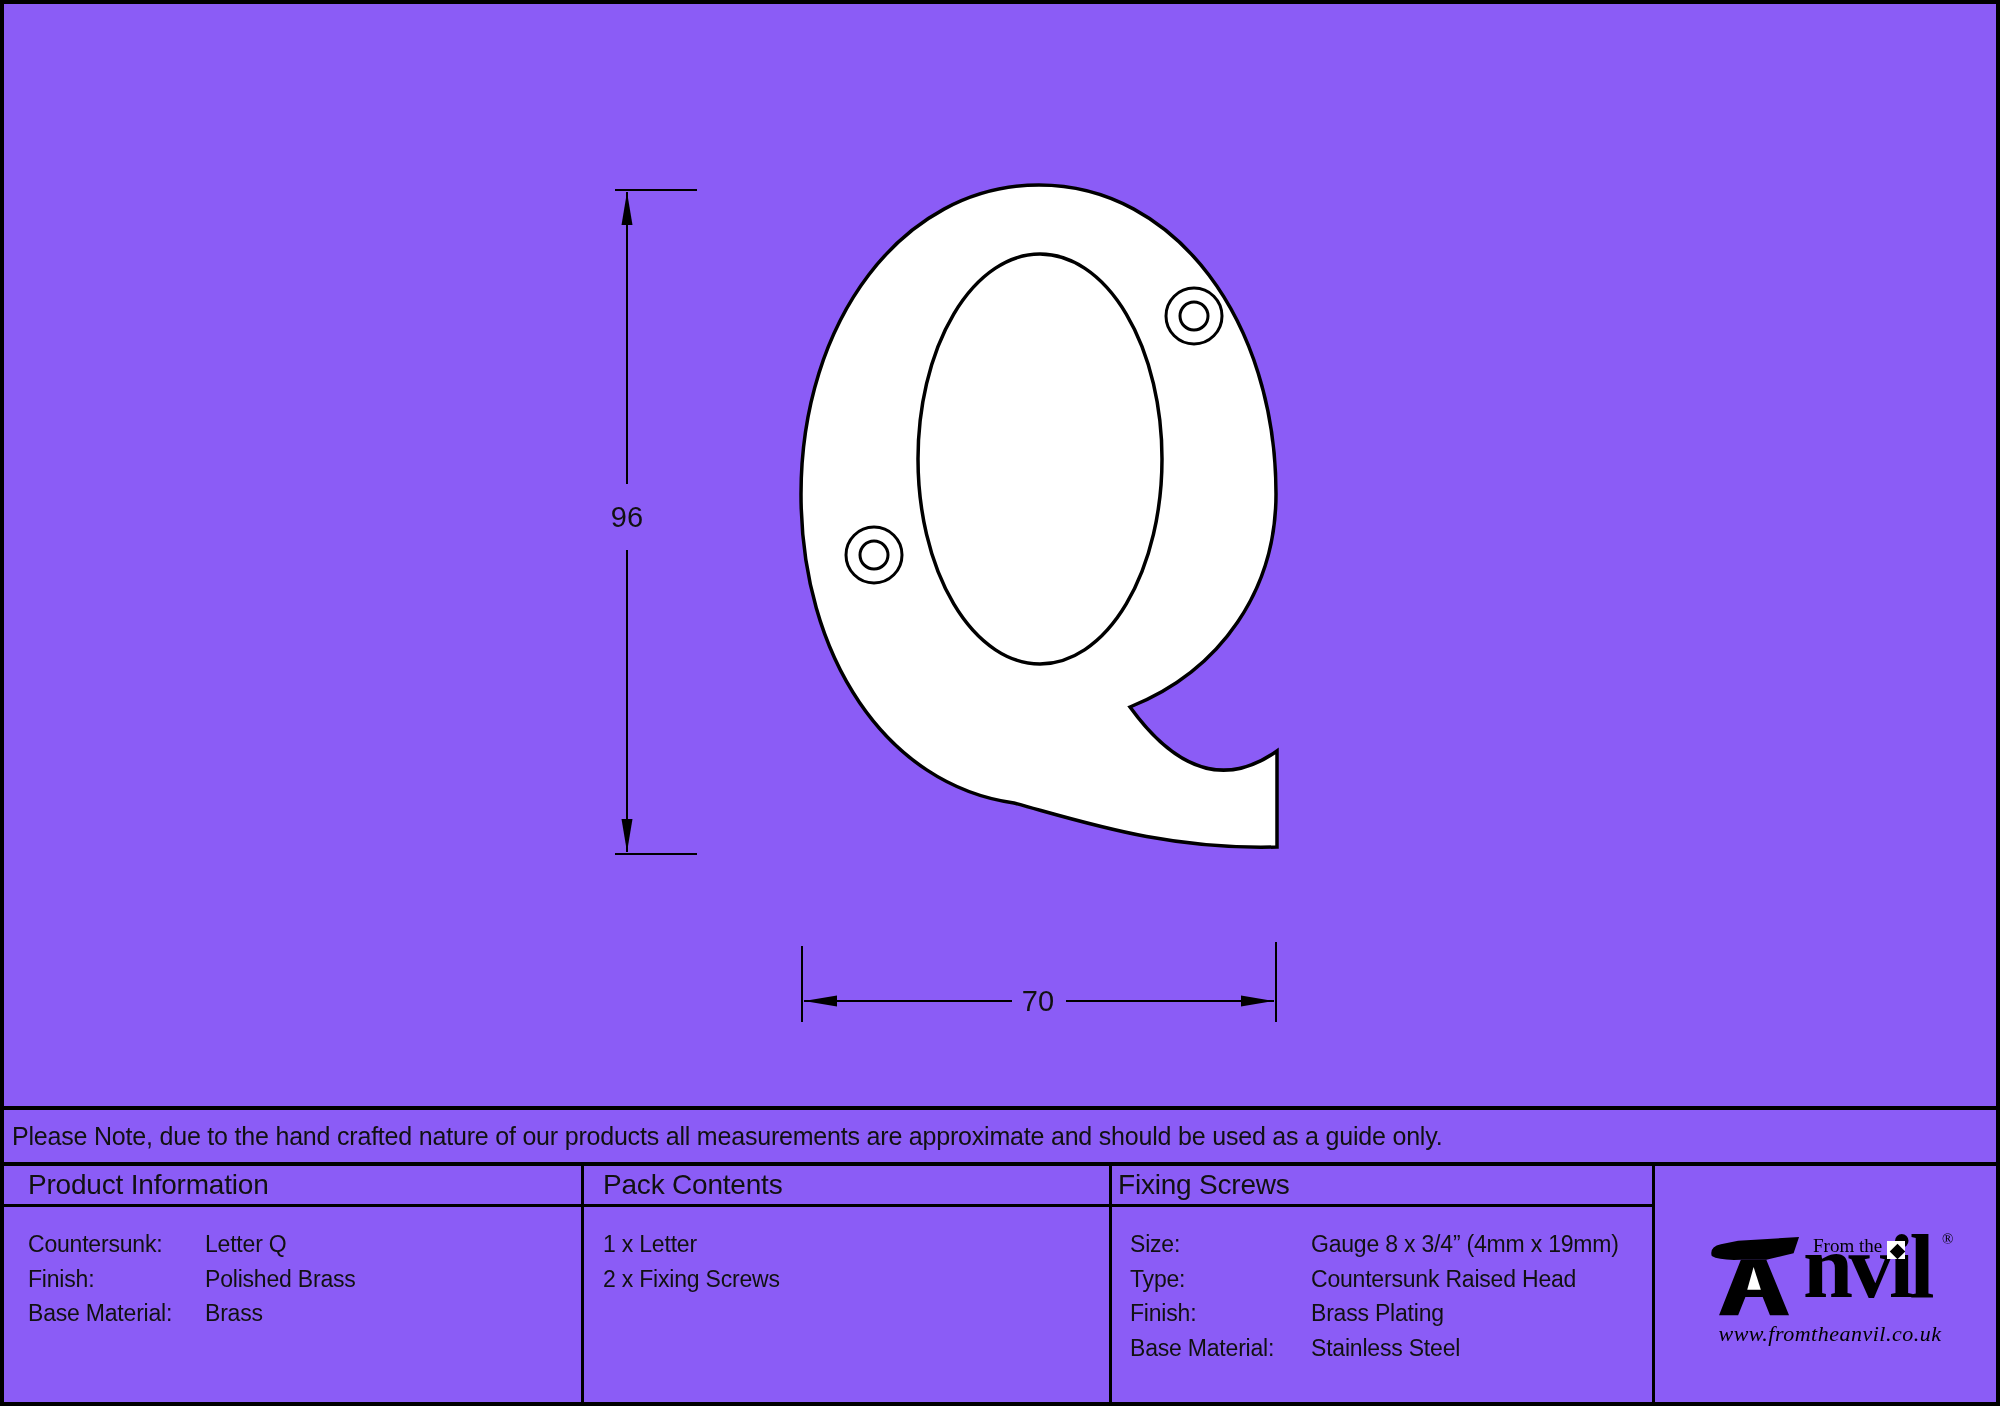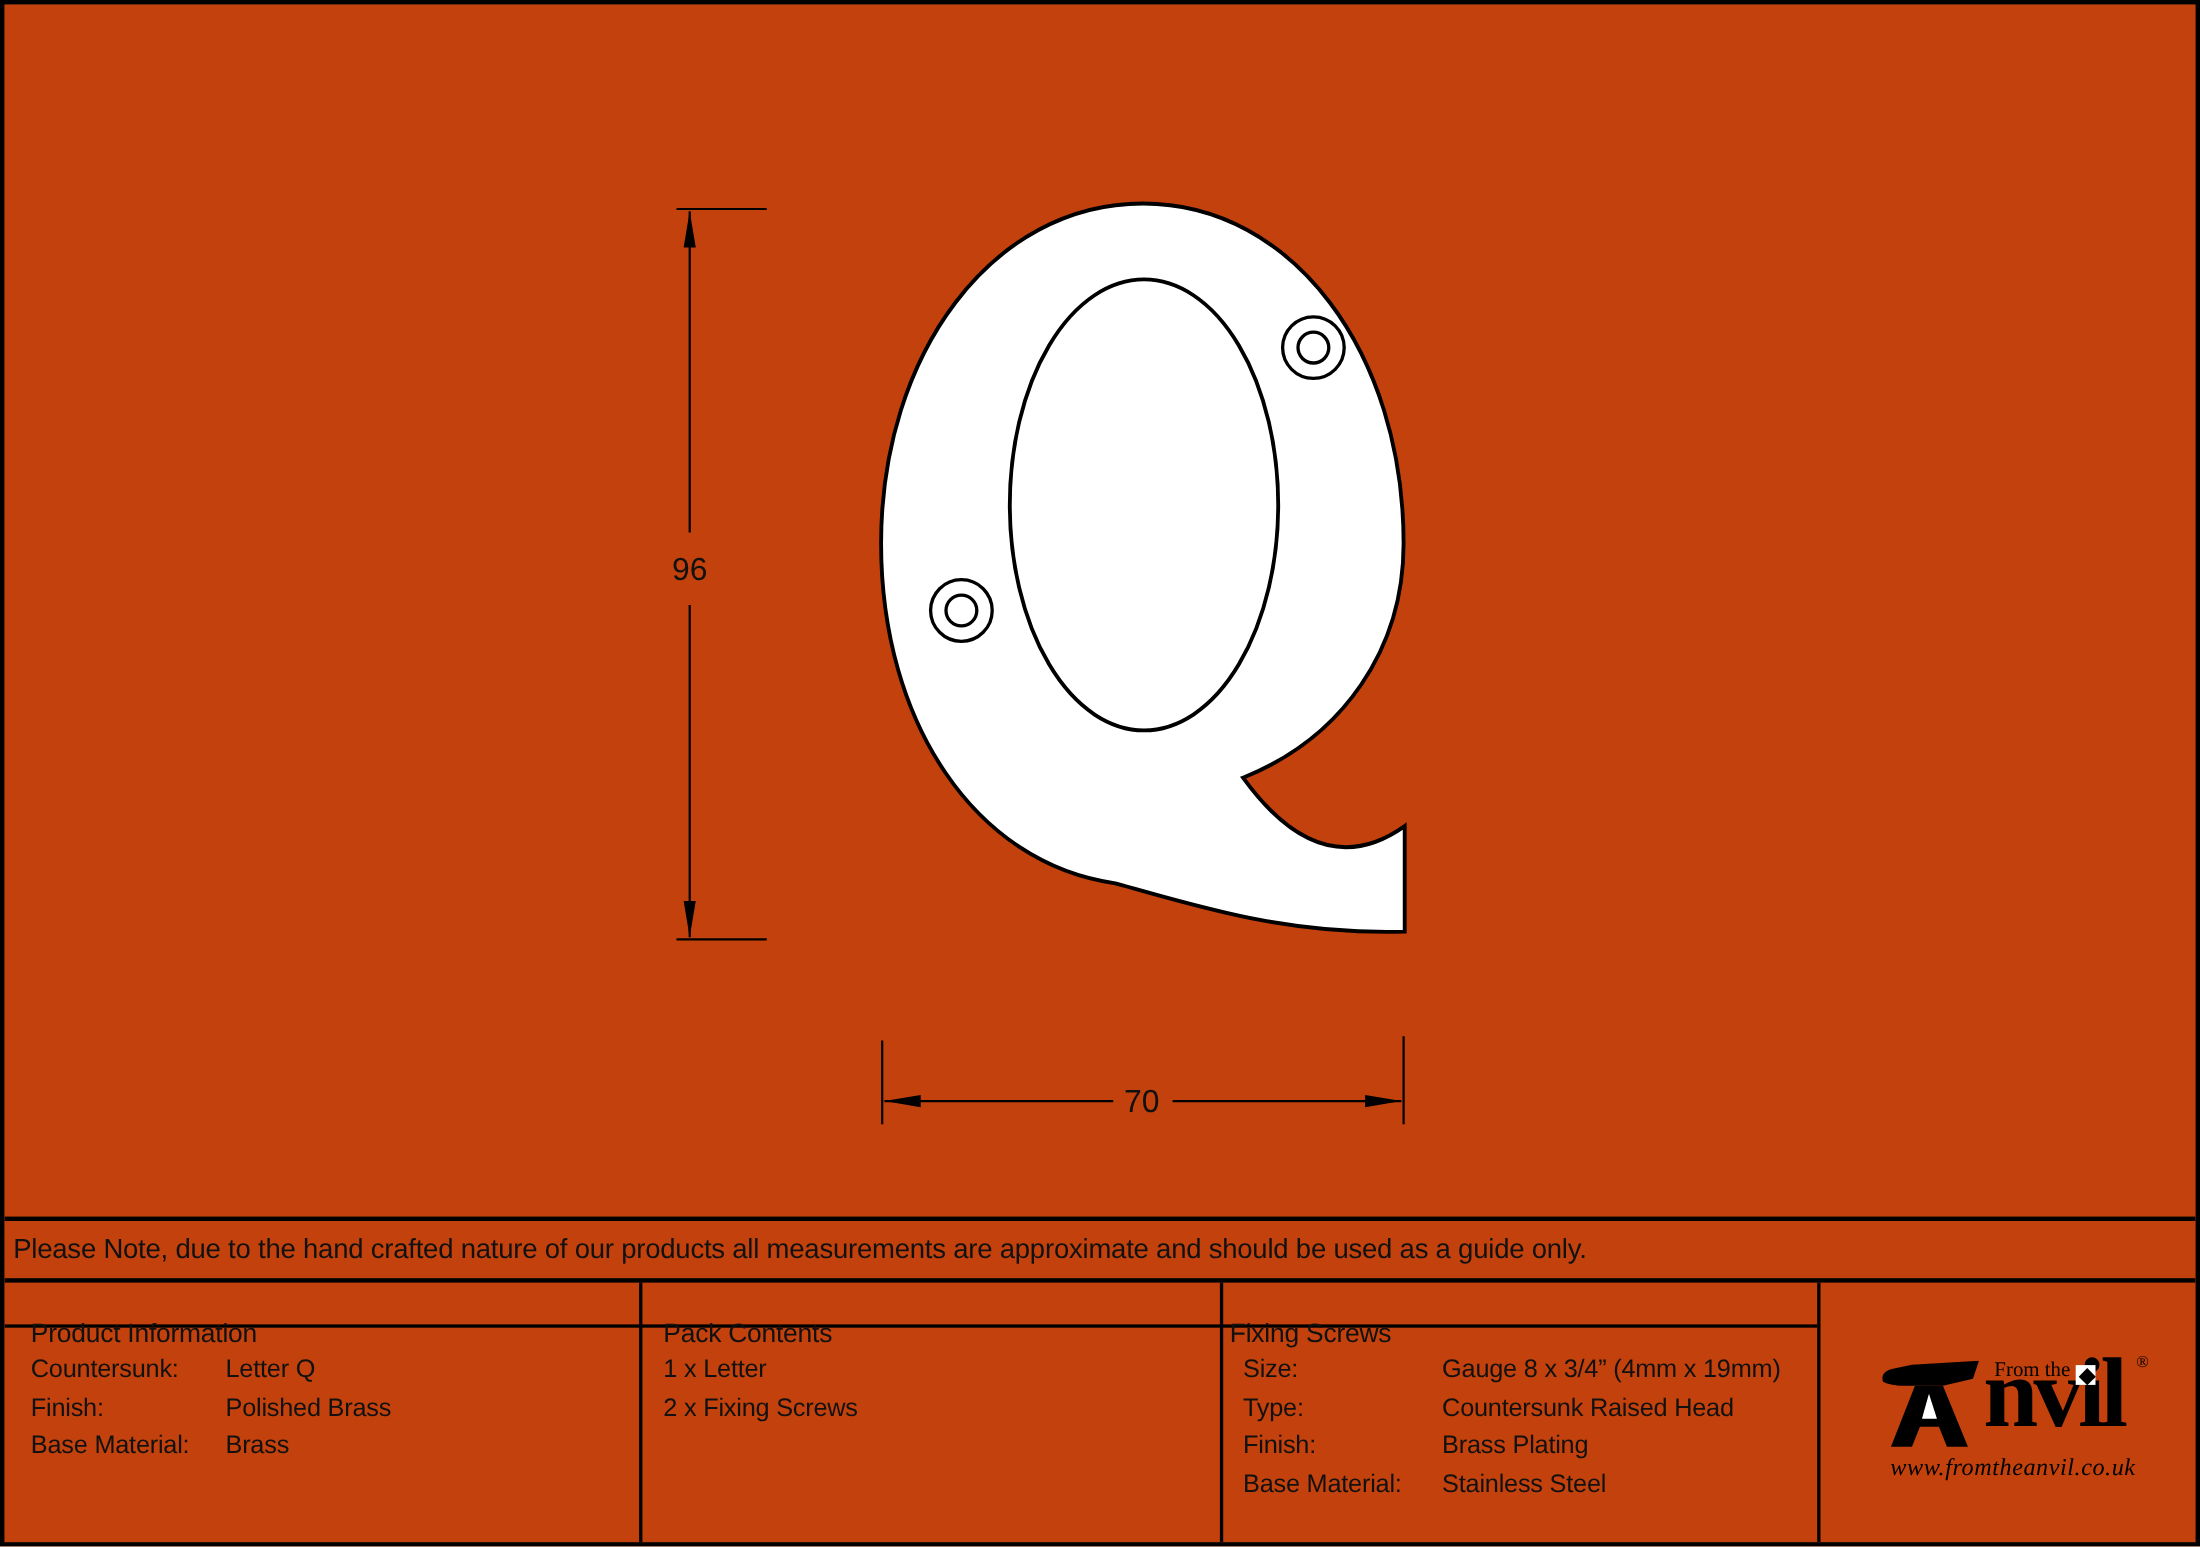--- a/index.html
+++ b/index.html
@@ -1,39 +1,39 @@
 <!DOCTYPE html>
 <html><head>
 <meta charset="utf-8">
 <style>
   html,body{margin:0;padding:0;background:#fff;}
   #sheet{
     position:relative;
     width:2000px;height:1406px;
     box-sizing:border-box;
     border:4px solid #000;
-    background:#c2410c;
+    background:#8b5cf6;
     font-family:"Liberation Sans",sans-serif;
     color:#111;
     overflow:hidden;
   }
   .abs{position:absolute;}
   .hline{position:absolute;background:#000;}
   .vline{position:absolute;background:#000;}
   
   .note-row{
     position:absolute;left:0;top:1106px;width:100%;height:52px;
     display:flex;align-items:center;
   }
   .note-row span{padding-left:8px;font-size:25px;letter-spacing:-0.2px;}
   
   .th{
     position:absolute;top:1162px;height:38px;
     display:flex;align-items:center;
-    font-size:24px;letter-spacing:-0.2px;margin-top:28px;
+    font-size:28px;letter-spacing:-0.2px;
   }
   
   .tb{position:absolute;top:1223px;font-size:23px;letter-spacing:-0.2px;}
   .tb .row{display:flex;line-height:34.5px;}
   .tb .lbl{display:inline-block;}
   .pi .lbl{width:177px;}
   .fs .lbl{width:181px;}
   .pc .row{line-height:34.5px;}
   
   .logo-cell{position:absolute;left:1651px;top:1162px;width:398px;height:236px;}

